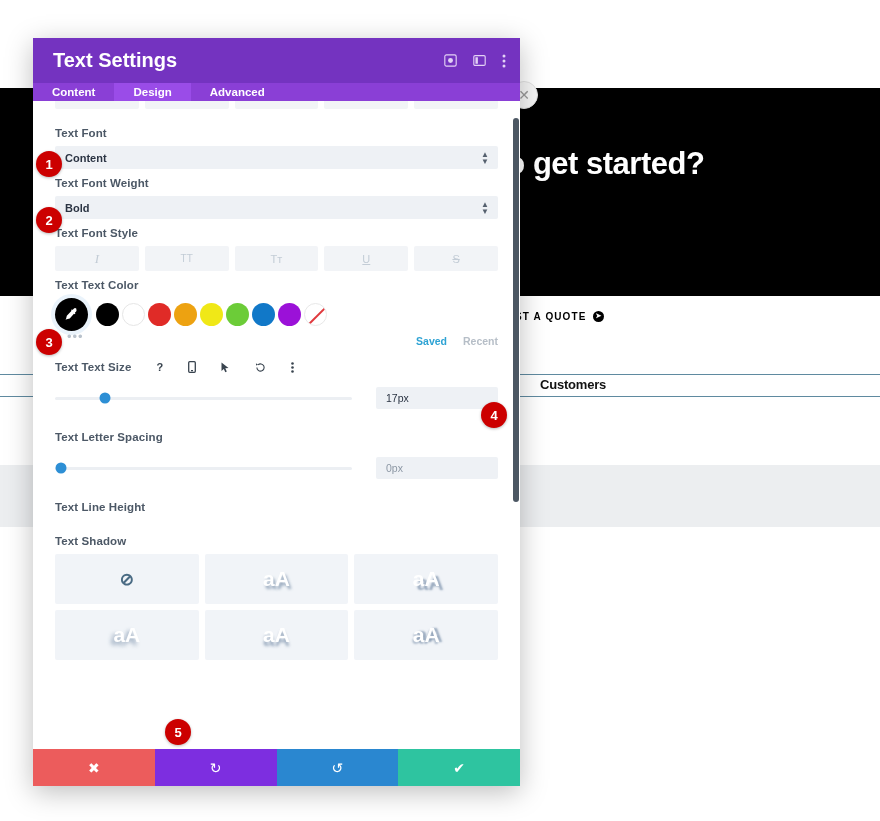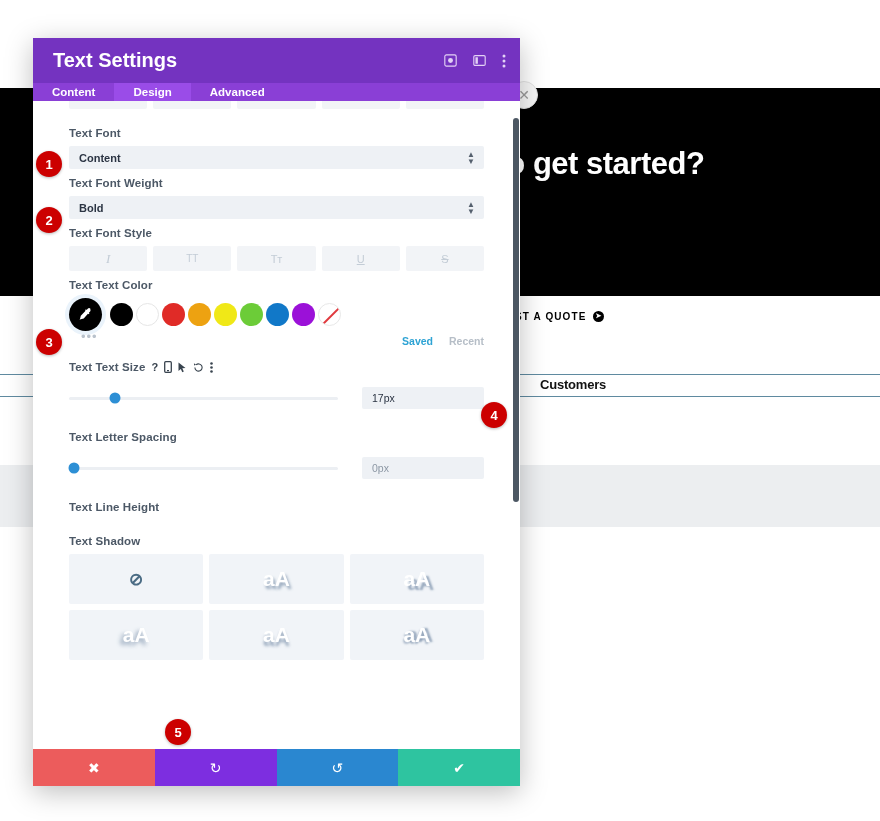--- a/index.html
+++ b/index.html
@@ -81,21 +81,21 @@
   }
   .m-tab {
     padding: 0 19px; display: flex; align-items: center;
     font-size: 11.5px; font-weight: 600; color: #ffffff;
   }
   .m-tab.active { background: #9a4ce8; }
 
   .m-body {
     flex: 1; position: relative; overflow: hidden; background: #fff;
   }
-  .m-scroll { position: absolute; inset: 0; padding: 0 36px; }
+  .m-scroll { position: absolute; inset: 0; padding: 0 22px; }
 
   
   .cut-row {
     display: flex; gap: 6px; margin-top: -16px; height: 24px;
   }
   .cut-cell { flex: 1; background: #f2f4f7; border-radius: 2px; }
 
   .fld-label {
     font-size: 11.5px; color: #4c5866; font-weight: 600;
     margin-bottom: 7px; letter-spacing: .1px;
@@ -141,21 +141,21 @@
   .dots3 { color: #b9c2cc; font-size: 13px; letter-spacing: 1px; margin-left: 12px; margin-top: -2px; }
   .saved-row {
     display: flex; justify-content: flex-end; gap: 16px;
     font-size: 10.5px; font-weight: 700; margin-top: -9px;
   }
   .saved-a { color: #2ea3d4; }
   .saved-b { color: #b6bec7; }
 
   
   .slider-head {
-    display: flex; align-items: center; gap: 6px; margin-bottom: 14px;
+    display: flex; align-items: center; gap: 25px; margin-bottom: 14px;
   }
   .slider-head .fld-label { margin-bottom: 0; }
   .s-ic { color: #39444f; font-size: 11px; display: flex; align-items: center; }
   .slider-wrap { display: flex; align-items: center; gap: 24px; }
   .track {
     flex: 1; height: 3px; background: #eceff3; border-radius: 2px; position: relative;
   }
   .knob {
     position: absolute; top: 50%; transform: translate(-50%,-50%);
     width: 11px; height: 11px; border-radius: 50%; background: #2d8fd5;

